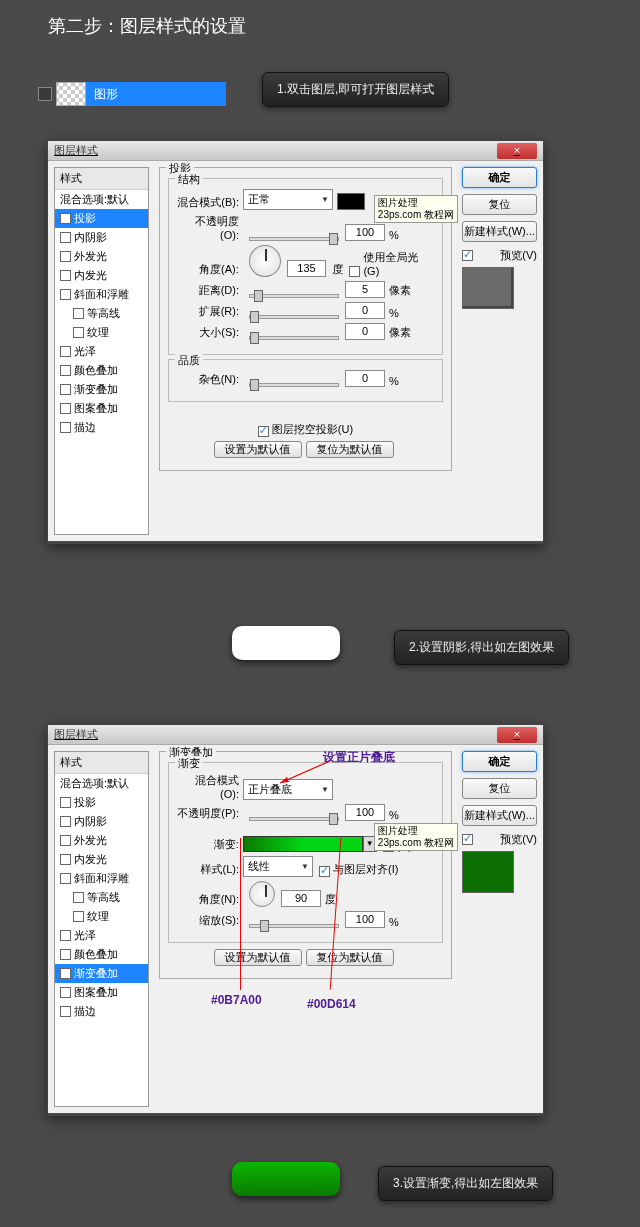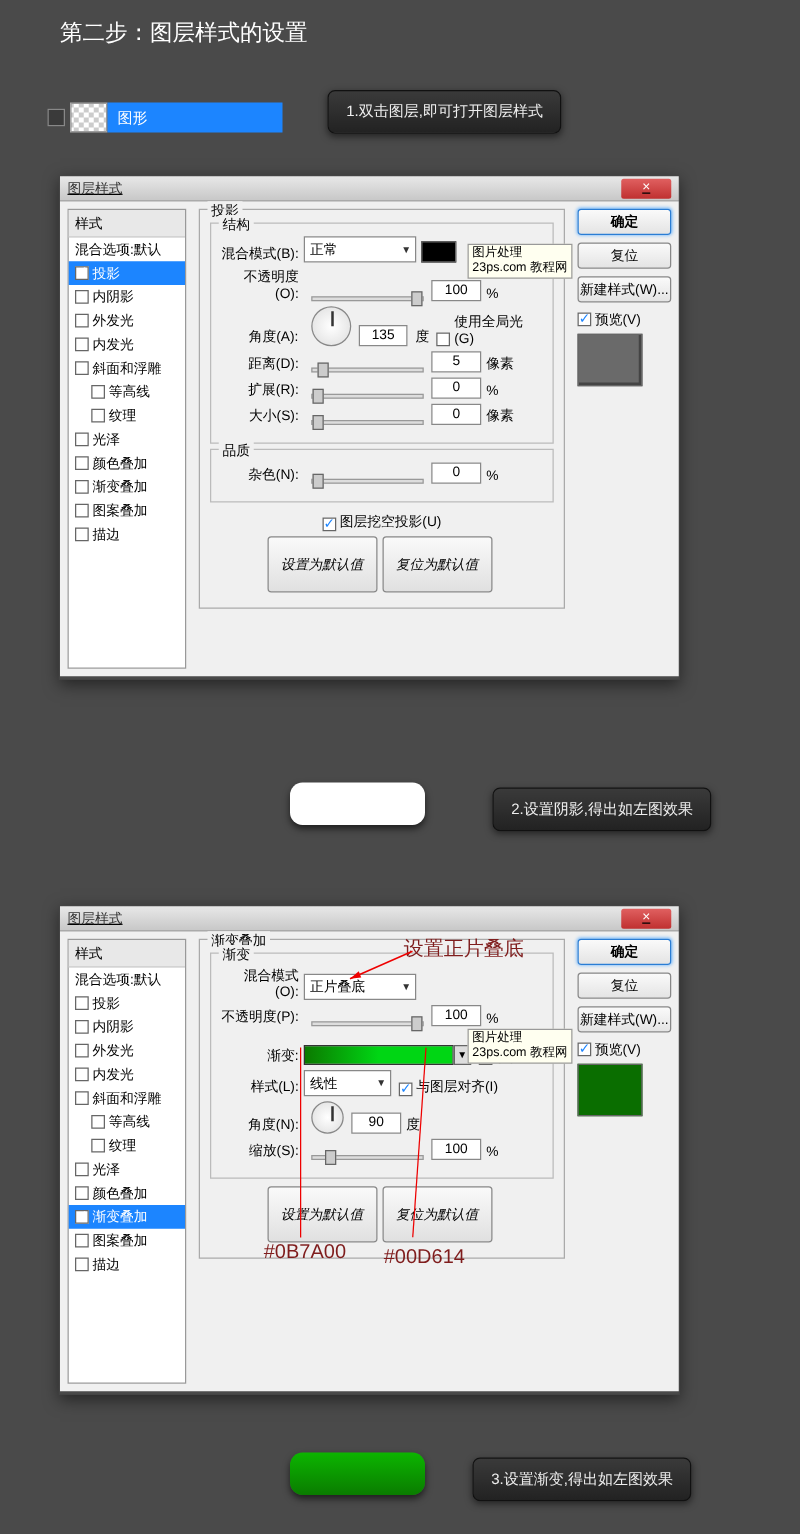--- a/index.html
+++ b/index.html
@@ -44,38 +44,38 @@
 .inner-fieldset { border: 1px solid #bbb; padding: 6px 8px 10px; margin-top: 4px; position: relative; }
 .row { display: flex; align-items: flex-end; margin: 4px 0; font-size: 11px; }
 .row .label { width: 62px; text-align: right; margin-right: 4px; }
 .dropdown { border: 1px solid #888; background: #fff; height: 21px; display: flex; align-items: center; padding: 0 4px; position: relative; }
 .dropdown::after { content: "▼"; font-size: 8px; position: absolute; right: 3px; color: #333; }
 .numbox { border: 1px solid #888; background: #fff; width: 40px; height: 17px; text-align: center; line-height: 15px; }
 .slider { height: 4px; background: #ddd; border: 1px solid #999; width: 90px; position: relative; margin: 0 6px; }
 .slider-thumb { position: absolute; width: 9px; height: 12px; background: #ccc; border: 1px solid #666; top: -5px; }
 .dial { width: 32px; height: 32px; border: 1px solid #888; border-radius: 50%; background: radial-gradient(#fff, #ddd); position: relative; margin: 0 6px; }
 .dial::after { content: ""; position: absolute; width: 2px; height: 12px; background: #333; left: 15px; top: 3px; transform-origin: bottom; }
-.btn { background: linear-gradient(#fafafa, #e0e0e0); border: 1px solid #888; border-radius: 3px; padding: 14px 10px; font-size: 11px; margin-right: 4px; font-style: italic; }
+.btn { background: linear-gradient(#fafafa, #e0e0e0); border: 1px solid #888; border-radius: 3px; padding: 0 10px; font-size: 11px; margin-right: 4px; }
 .swatch-black { width: 28px; height: 17px; background: #000; border: 1px solid #666; margin-left: 4px; }
 .contour { width: 30px; height: 24px; background: linear-gradient(135deg, #fff 45%, #000 55%); border: 1px solid #666; margin-right: 4px; }
 
 
 .right-col { width: 87px; padding: 6px; }
 .dlg-btn { display: block; width: 100%; background: linear-gradient(#fafafa, #e4e4e4); border: 1px solid #888; border-radius: 3px; padding: 2px 0; margin-bottom: 6px; text-align: center; font-size: 11px; }
 .dlg-btn.primary { border-color: #2a7dd4; box-shadow: 0 0 3px #5af; font-weight: bold; }
-.preview-row { display: flex; align-items: center; margin: 6px 0 4px; }
+.preview-row { display: flex; align-items: center; margin: 6px 0 4px; justify-content: space-between; }
 .preview-swatch { width: 52px; height: 42px; border: 1px solid #666; margin-top: 4px; }
 .sw-gray { background: #6a6a6a; box-shadow: inset -2px -2px 0 #444; }
 .sw-green { background: #0a6e00; }
 
 
 .tooltip { position: absolute; background: #fffff0; border: 1px solid #999; font-size: 10px; padding: 1px 3px; line-height: 12px; }
 
 
-.red-note { position: absolute; color: #7f1d1d; font-size: 16px; font-weight: normal; }
+.red-note { position: absolute; color: #4c1d95; font-size: 12px; font-weight: bold; }
 .red-line { position: absolute; background: #e00; width: 1px; }
 
 
 .grad-swatch { width: 120px; height: 16px; background: linear-gradient(to right, #0B7A00, #00D614, #00D614); border: 1px solid #333; }
 
 
 .pill { position: absolute; width: 108px; height: 34px; border-radius: 10px; }
 .pill-white { top: 626px; left: 232px; background: #fff; box-shadow: 0 3px 6px rgba(0,0,0,.6); }
 .pill-green { top: 1162px; left: 232px; background: linear-gradient(#0cb500, #0a7c00); box-shadow: 0 3px 6px rgba(0,0,0,.6); }
 </style>
@@ -207,21 +207,21 @@
           <div class="fieldset-title">品质</div>
           <div class="row">
             <span class="label">杂色(N):</span>
             <div class="slider">
                 <div class="slider-thumb" style="left:0"></div>
               </div>
             <div class="numbox">0</div>
             <span style="margin-left:4px">%</span>
           </div>
         </div>
-        <div class="row" style="justify-content:center;margin-top:8px">
+        <div class="row" style="justify-content:center;margin-top:20px">
           <span class="chk checked"></span>
           <span>图层挖空投影(U)</span>
         </div>
         <div class="row" style="justify-content:center">
           <button class="btn">设置为默认值</button>
           <button class="btn">复位为默认值</button>
         </div>
       </div>
       <div class="tooltip" style="top:34px;right:-2px">
         <span>图片处理</span><br><span>23ps.com 教程网</span>

